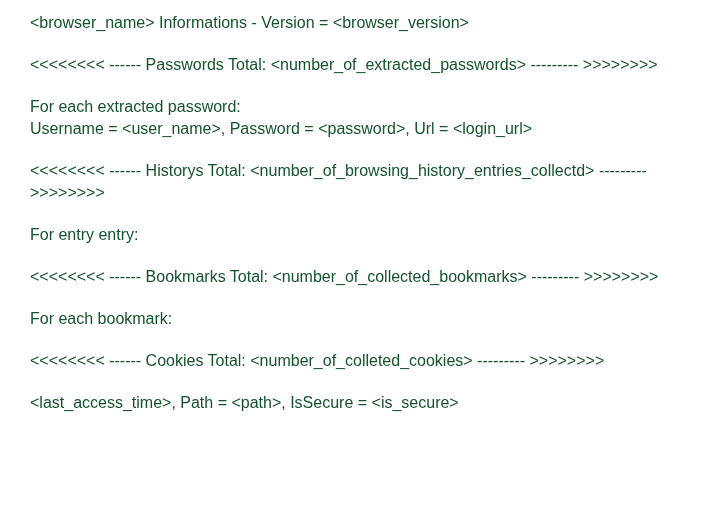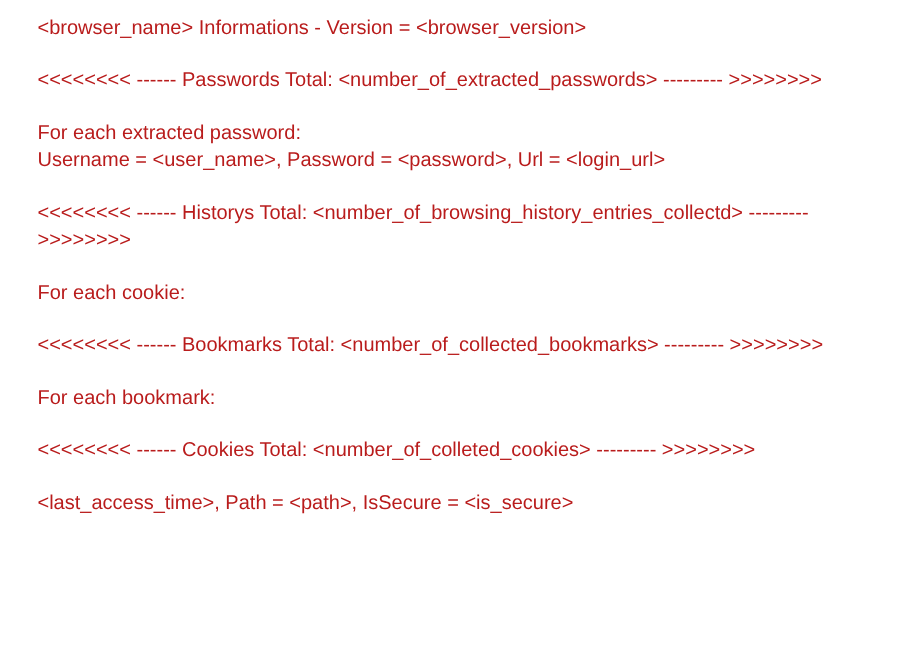--- a/index.html
+++ b/index.html
@@ -13,21 +13,21 @@
     overflow: hidden;
     font-family: "Liberation Sans", sans-serif;
   }
   .doc {
     box-sizing: border-box;
     width: 728px;
     height: 524px;
     padding: 12px 4px 0 30px;
     font-size: 16px;
     line-height: 22px;
-    color: #b91c1c;
+    color: #14532d;
     -webkit-font-smoothing: antialiased;
   }
   .block {
     margin: 0 0 20px 0;
   }
   .block:last-child {
     margin-bottom: 0;
   }
   .line {
     white-space: pre;
@@ -51,21 +51,21 @@
     <div class="line">For each extracted password:</div>
     <div class="line">Username = &lt;user_name&gt;, Password = &lt;password&gt;, Url = &lt;login_url&gt;</div>
   </div>
 
   <div class="block">
     <div class="line">&lt;&lt;&lt;&lt;&lt;&lt;&lt;&lt; ------ Historys Total: &lt;number_of_browsing_history_entries_collectd&gt; ---------</div>
     <div class="line">&gt;&gt;&gt;&gt;&gt;&gt;&gt;&gt;</div>
   </div>
 
   <div class="block">
-    <div class="line">For each cookie:</div>
+    <div class="line">For entry entry:</div>
   </div>
 
   <div class="block">
     <div class="line">&lt;&lt;&lt;&lt;&lt;&lt;&lt;&lt; ------ Bookmarks Total: &lt;number_of_collected_bookmarks&gt; --------- &gt;&gt;&gt;&gt;&gt;&gt;&gt;&gt;</div>
   </div>
 
   <div class="block">
     <div class="line">For each bookmark:</div>
   </div>
 

